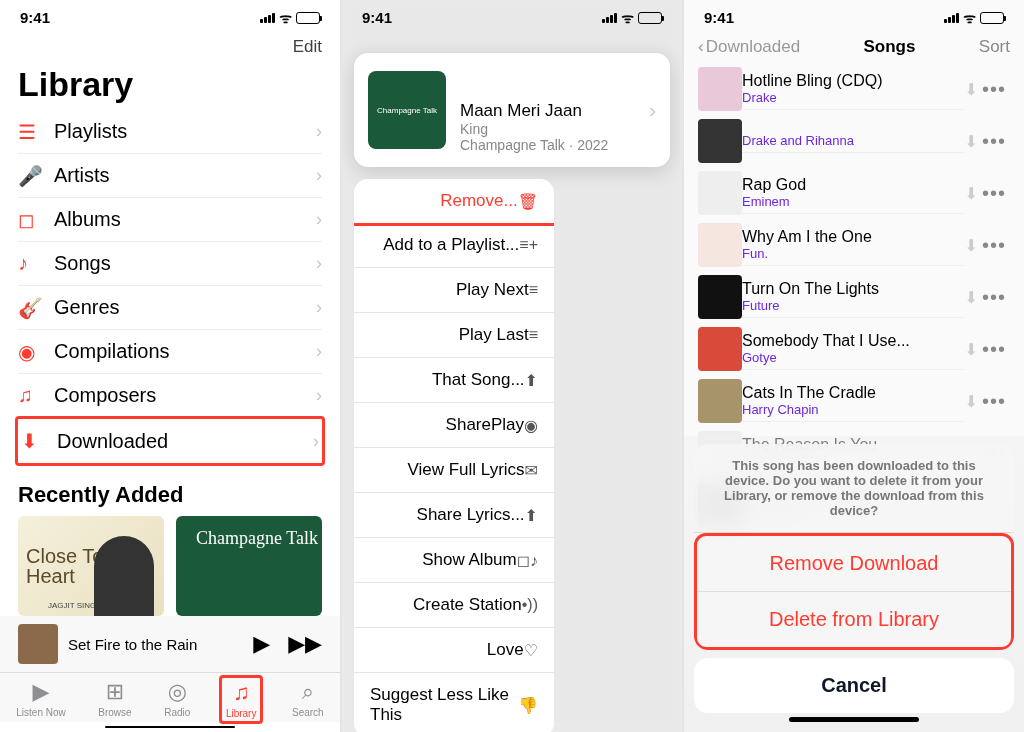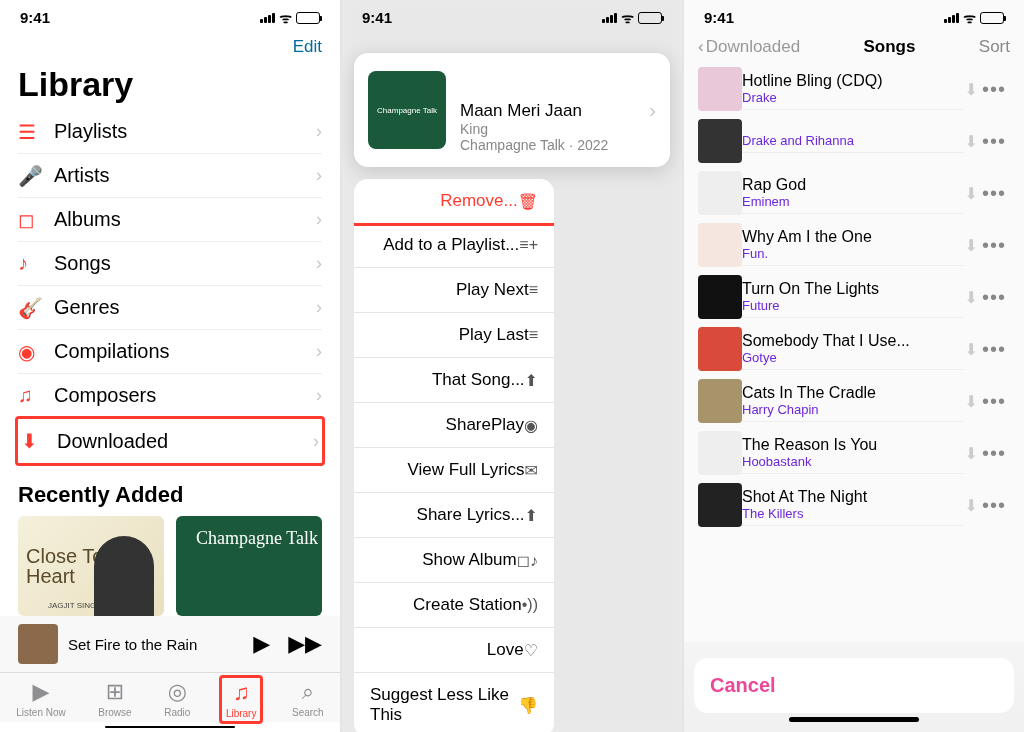--- a/index.html
+++ b/index.html
@@ -12,21 +12,21 @@
     .signal { display: inline-flex; gap: 1px; align-items: flex-end; }
     .signal span { display: inline-block; width: 3px; background: #000; border-radius: 1px; }
     .signal span:nth-child(1){ height:4px } .signal span:nth-child(2){ height:6px } .signal span:nth-child(3){ height:8px } .signal span:nth-child(4){ height:10px }
     .wifi { font-size: 14px; }
     .battery { width: 24px; height: 12px; border: 1px solid #000; border-radius: 3px; position: relative; }
     .battery::after { content:""; position:absolute; right:-3px; top:3px; width:2px; height:5px; background:#000; border-radius:0 1px 1px 0; }
     .battery-fill { width: 85%; height: 100%; background: #000; border-radius: 1px; }
 
     
     .nav-row { display:flex; justify-content:flex-end; padding: 8px 18px 4px; }
-    .edit-link { color:#0369a1; font-size:17px; font-weight: 400; }
+    .edit-link { color:#404040; font-size:17px; font-weight: 400; }
     .title-big { font-size: 34px; font-weight: 700; padding: 4px 18px 6px; }
     .lib-list { padding: 0 18px; }
     .lib-item { display:flex; align-items:center; gap:14px; height:44px; border-bottom:1px solid #eee; font-size:20px; }
     .lib-item .lab { flex:1; }
     .lib-icon { width:22px; color:#ff3b30; font-size:20px; display:flex; align-items:center; }
     .chev { color:#c7c7cc; font-size:18px; }
     .hl-box { border:3px solid #ff3b30; border-radius:4px; margin: -2px -3px; padding: 0 3px; }
     .section-h { font-size:22px; font-weight:700; padding: 18px 18px 8px; }
     .albums-row { display:flex; gap:12px; padding:0 18px; }
     .album-art { width:155px; height:100px; border-radius:6px; background:#eee; display:flex; flex-direction:column; justify-content:flex-end; align-items:center; overflow:hidden; position:relative; font-size:10px; color:#444;}
@@ -75,21 +75,21 @@
     .sinfo { flex:1; border-bottom:0.5px solid #eee; padding:4px 0; }
     .stitle { font-size:16px; }
     .sartist { font-size:13px; color:#6d28d9; }
     .sdl { color:#ccc; font-size:16px; }
     .smore { color:#888; font-size:20px; letter-spacing:1px; padding:0 4px; }
     .action-sheet-wrap { position:absolute; bottom:0; left:0; right:0; padding:8px 10px 6px; background:linear-gradient(180deg, rgba(240,240,240,0.5), rgba(240,240,240,0.95)); }
     .as-top { background:#f6f6f6e0; border-radius:14px; overflow:hidden; backdrop-filter: blur(10px); }
     .as-msg { font-size:13px; color:#777; text-align:center; padding:14px 18px; font-weight:600; border-bottom:0.5px solid #ddd; }
     .as-btn { text-align:center; padding:16px; font-size:20px; color:#ff3b30; border-bottom:0.5px solid #ddd; }
     .as-btn:last-child { border-bottom:none; }
-    .as-cancel { background:#fff; border-radius:14px; margin-top:8px; text-align:left; padding:16px; font-size:20px; color:#ec4899; font-weight:600; }
+    .as-cancel { background:#fff; border-radius:14px; margin-top:8px; text-align:center; padding:16px; font-size:20px; color:#0f172a; font-weight:600; }
     .as-hl { border:3px solid #ff3b30; border-radius:12px; }
     .phone3 { background: #fafafa; }
   </style>
 </head>
 <body>
 
 <div class="phone">
   <div class="status-bar">
     <span>9:41</span>
     <div class="status-icons">
@@ -376,16 +376,23 @@
         <div class="sart" style="background:#222"></div>
         <div class="sinfo">
           <div class="stitle">Shot At The Night</div>
           <div class="sartist">The Killers</div>
         </div>
         <span class="sdl">⬇</span>
         <span class="smore">•••</span>
       </div>
     </div>
   <div class="action-sheet-wrap">
+    <div class="as-top">
+      <div class="as-msg">This song has been downloaded to this device. Do you want to delete it from your Library, or remove the download from this device?</div>
+      <div class="as-hl">
+        <div class="as-btn">Remove Download</div>
+        <div class="as-btn">Delete from Library</div>
+      </div>
+    </div>
     <div class="as-cancel">Cancel</div>
     <div class="home-ind"></div>
   </div>
 </div>
 
 </body></html>

